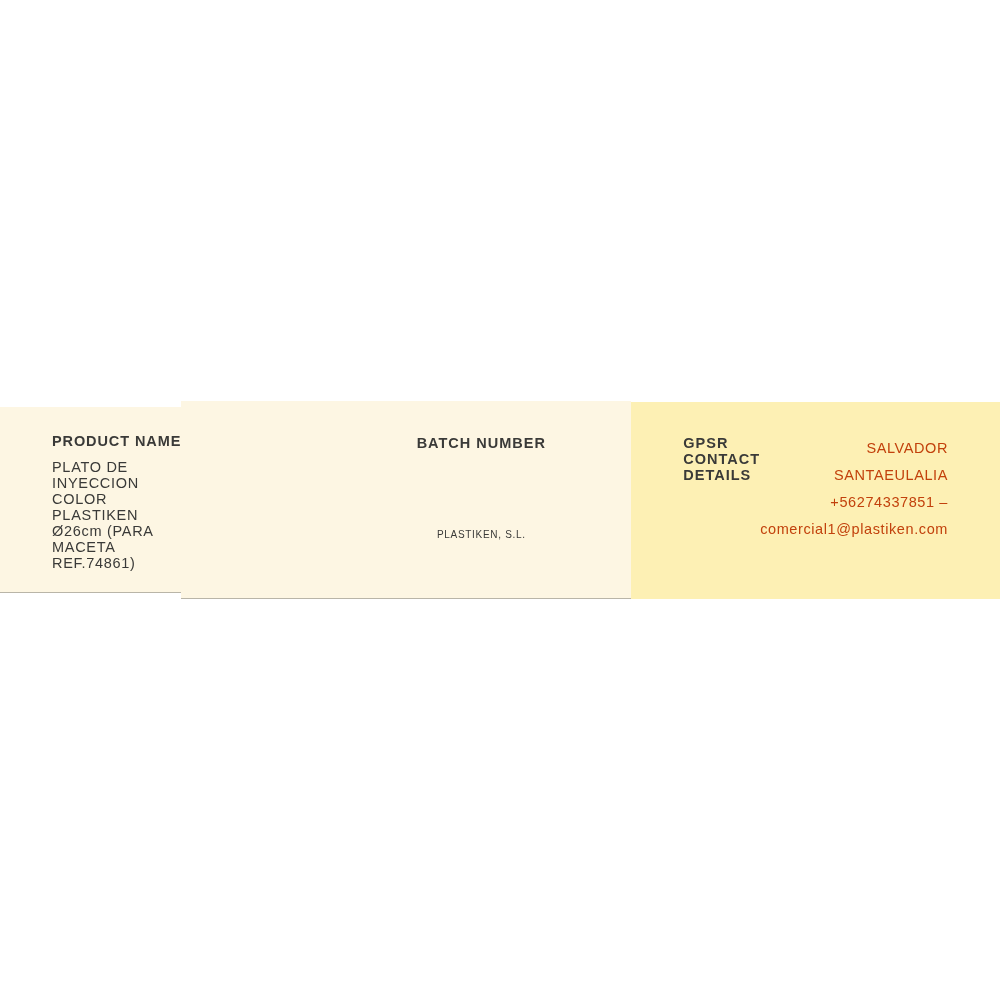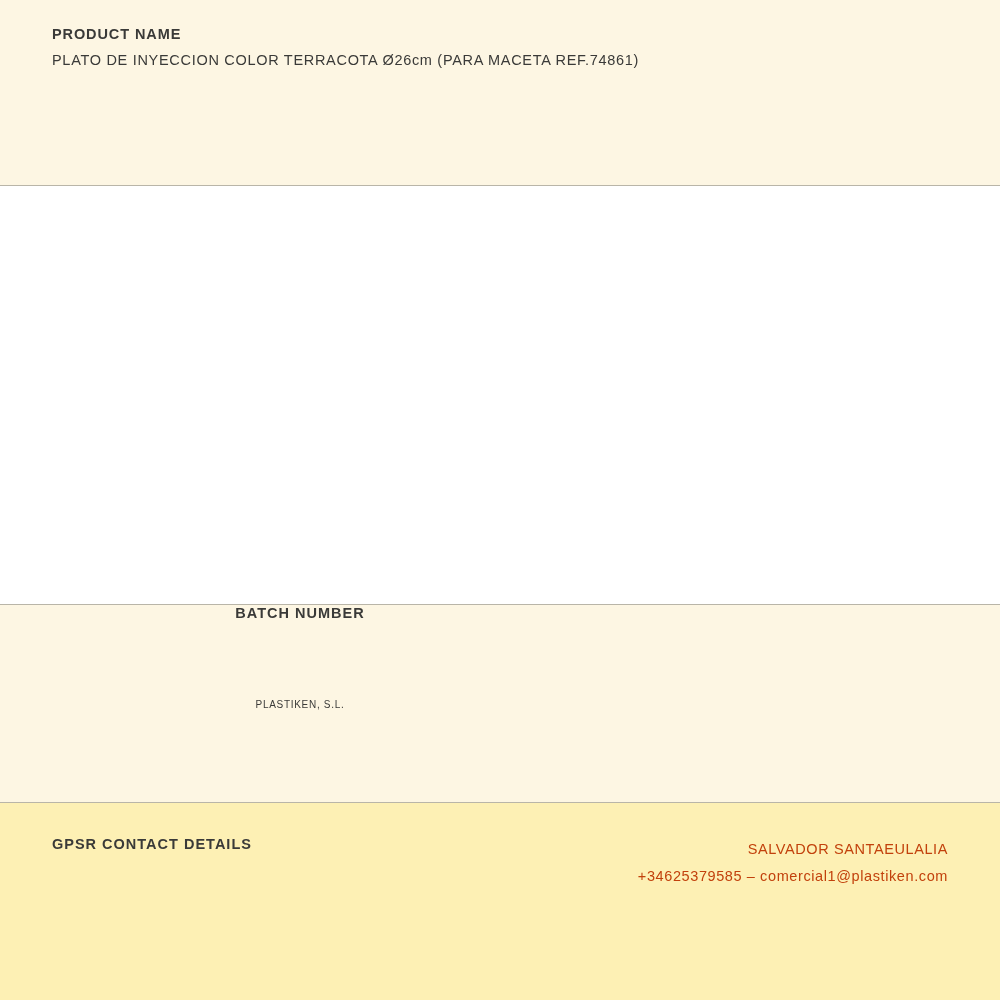--- a/index.html
+++ b/index.html
@@ -7,22 +7,22 @@
     width: 1000px;
     height: 1000px;
     font-family: "Liberation Sans", sans-serif;
     background: #ffffff;
   }
   .sheet {
     width: 1000px;
     height: 1000px;
     position: relative;
     display: flex;
-    flex-direction: column;
     background: #ffffff;
+    align-items: center;
   }
 
   
   .top-section {
     background: #fdf6e3;
     padding: 26px 0 0 52px;
     height: 186px;
     border-bottom: 1px solid #b9b5a8;
   }
   .field-label {
@@ -73,21 +73,21 @@
     color: #3a3a38;
     text-transform: uppercase;
   }
   .col-value {
     font-size: 10px;
     letter-spacing: 0.7px;
     color: #3a3a38;
     margin-top: 11px;
     text-transform: uppercase;
   }
-  .row-1 { }
+  .row-1 { padding-top: 34px; }
   .row-2 { padding-top: 56px; }
 
   
   .footer {
     background: #fdf0b4;
     height: 197px;
     padding: 33px 52px 0 52px;
     display: flex;
     justify-content: space-between;
     align-items: flex-start;
@@ -111,21 +111,21 @@
   }
   .footer-line.lower { text-transform: none; }
 </style>
 </head>
 <body>
 
 <div class="sheet">
 
   <div class="top-section">
     <div class="field-label">PRODUCT NAME</div>
-    <div class="field-value mixed">PLATO DE INYECCION COLOR TERRACOTA Ø26cm (PARA MACETA REF.74861)</div>
+    <div class="field-value mixed">PLATO DE INYECCION COLOR PLASTIKEN Ø26cm (PARA MACETA REF.74861)</div>
     <div class="block-gap"></div>
   </div>
 
   <div class="middle-blank"></div>
 
   <div class="mid-section">
     <div class="cols row-1">
       <div class="col offset-1">
         <div class="col-label">BATCH NUMBER</div>
         <div class="col-value"></div>
@@ -135,17 +135,17 @@
       <div class="col offset-1">
         <div class="col-value">PLASTIKEN, S.L.</div>
       </div>
     </div>
   </div>
 
   <div class="footer">
     <div class="footer-label">GPSR CONTACT DETAILS</div>
     <div class="footer-lines">
       <div class="footer-line">SALVADOR SANTAEULALIA</div>
-      <div class="footer-line lower">+34625379585 – comercial1@plastiken.com</div>
+      <div class="footer-line lower">+56274337851 – comercial1@plastiken.com</div>
     </div>
   </div>
 
 </div>
 
 </body></html>

